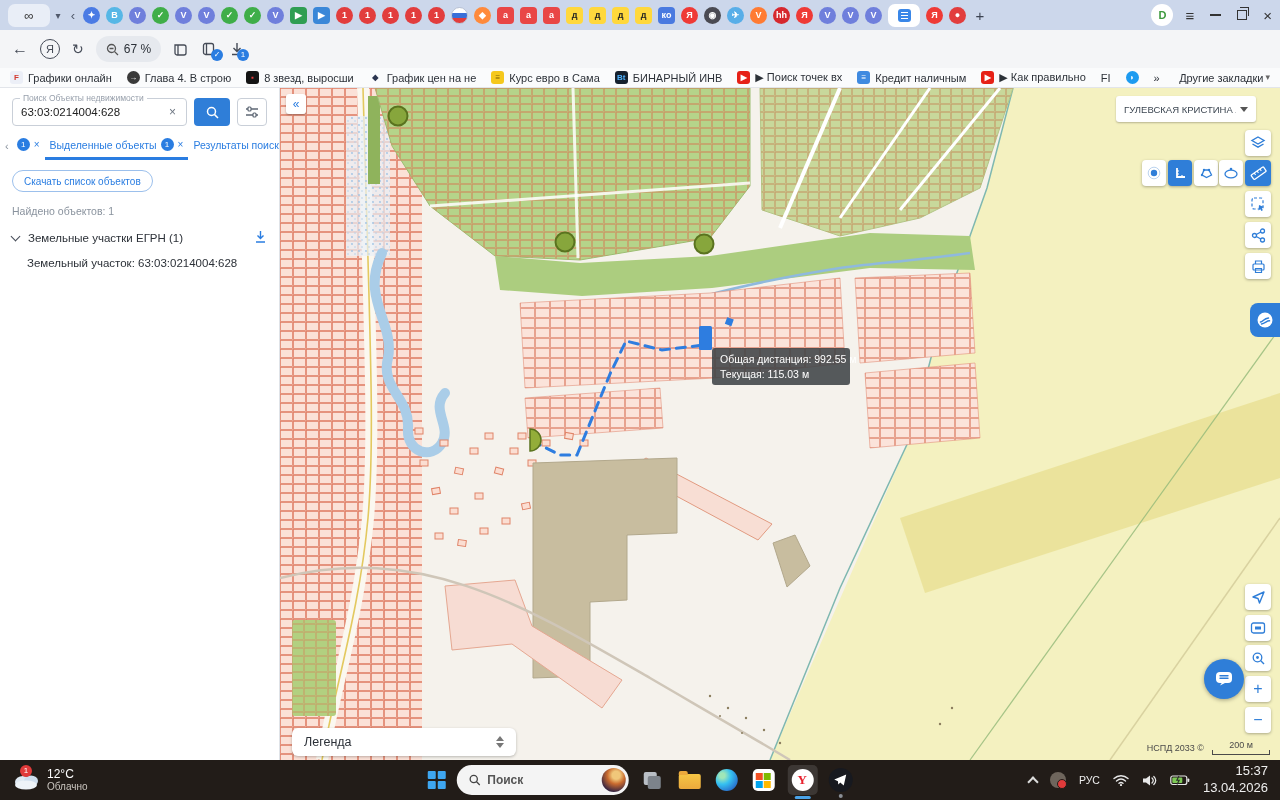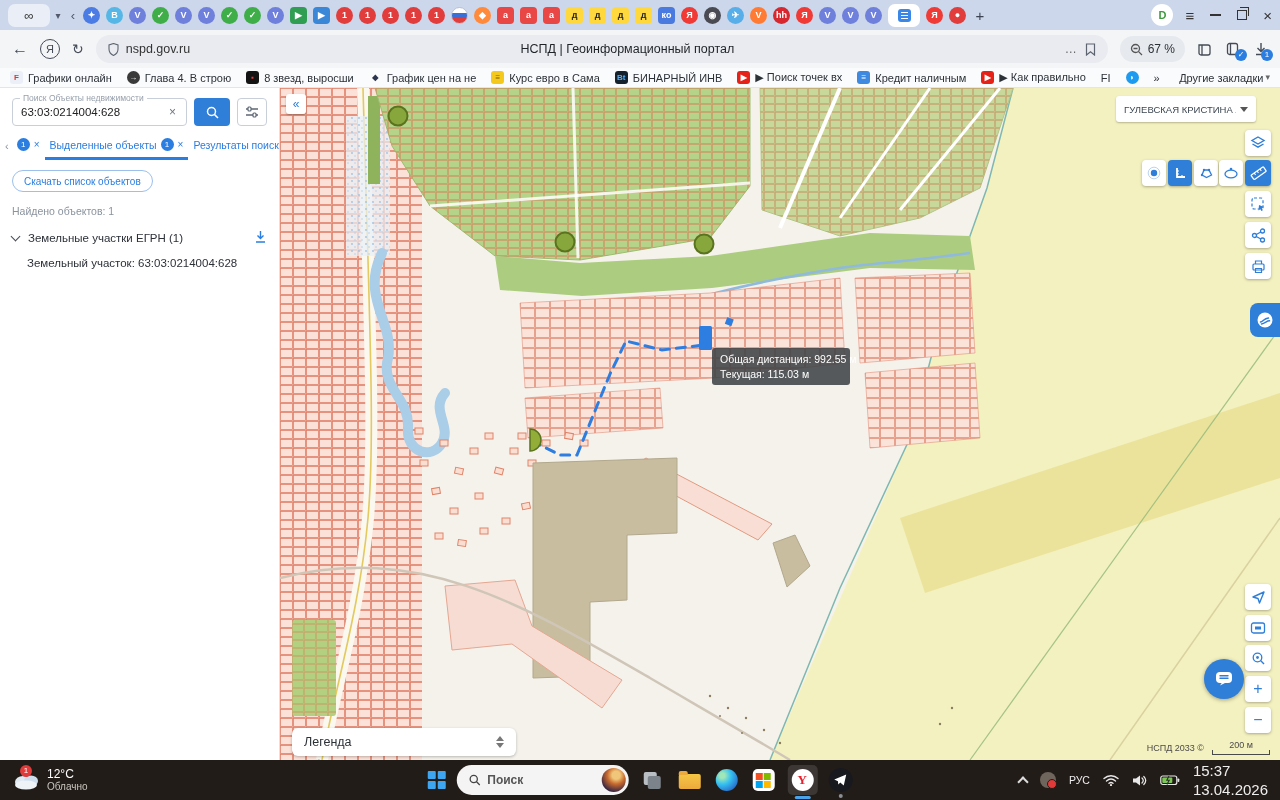--- a/index.html
+++ b/index.html
@@ -124,21 +124,21 @@
   .yapp{width:30px;height:30px;border-radius:5px;background:rgba(255,255,255,.12);display:flex;align-items:center;justify-content:center;position:relative;}
   .ycirc{width:22px;height:22px;border-radius:50%;background:#fff;display:flex;align-items:center;justify-content:center;color:#e8212e;font-weight:bold;font-size:13px;font-family:"Liberation Serif",serif;}
   .yunder{position:absolute;bottom:-4px;left:7px;width:16px;height:3px;border-radius:2px;background:#4aa3e8;}
   .tg{width:24px;height:24px;border-radius:50%;background:#17191f;display:flex;align-items:center;justify-content:center;position:relative;}
   .tg::after{content:"";position:absolute;bottom:-6px;left:10px;width:4px;height:4px;border-radius:50%;background:#8a8f96;}
   .tray{margin-left:auto;display:flex;align-items:center;gap:13px;}
   .tray-chev{width:8px;height:8px;border-left:2px solid #ddd;border-top:2px solid #ddd;transform:rotate(45deg);margin-top:4px;}
   .avcloud{width:16px;height:16px;border-radius:50%;background:#6e655c;position:relative;}
   .avcloud::after{content:"";position:absolute;right:-1px;bottom:-1px;width:8px;height:8px;border-radius:50%;background:#e03a3a;border:1px solid #221c18;}
   .lang{font-size:10.5px;color:#eee;}
-  .clock{font-size:15px;color:#eee;text-align:left;line-height:1.3;}
+  .clock{font-size:13px;color:#eee;text-align:right;line-height:1.3;}
 </style>
 </head>
 <body>
 
 <div class="screen">
 
   <div class="tabbar">
     <div class="tab-inf">∞</div>
     <div class="caret">▾</div>
     <div class="scrollarrow">‹</div>
@@ -195,31 +195,20 @@
         <span class="wc-restore"></span>
         <span class="wc-close">×</span>
       </div>
     </div>
   </div>
 
   <div class="toolbar">
     <span class="nav-back">←</span>
     <span class="ya-btn">Я</span>
     <span class="reload">↻</span>
-    <div class="urlbar">
-      <svg width="11" height="13" viewBox="0 0 11 13">
-          <path d="M5.5 0.5 L10 2 V6 C10 9.5 7.8 11.4 5.5 12.4 C3.2 11.4 1 9.5 1 6 V2 Z" fill="none" stroke="#5d6470" stroke-width="1.1"></path>
-        </svg>
-      <span class="url-text">nspd.gov.ru</span>
-      <span class="url-title">НСПД | Геоинформационный портал</span>
-      <span class="url-dots">…</span>
-      <svg width="11" height="13" viewBox="0 0 11 13">
-          <path d="M1.5 1 h8 v11 l-4-3.2 -4 3.2 Z" fill="none" stroke="#5d6470" stroke-width="1.2"></path>
-        </svg>
-    </div>
     <div class="zoom-pill">
       <svg width="13" height="13" viewBox="0 0 13 13">
           <circle cx="5.5" cy="5.5" r="4" fill="none" stroke="#555" stroke-width="1.3"></circle>
           <path d="M8.6 8.6 L12 12 M3.5 5.5 h4" stroke="#555" stroke-width="1.3"></path>
         </svg>
       <span>67 %</span>
     </div>
     <span class="tb-iconbtn">
       <svg width="17" height="15" viewBox="0 0 17 15">
           <path d="M2 3 h9 a2 2 0 0 1 2 2 v6 a2 2 0 0 1 -2 2 h-7 a2 2 0 0 1 -2-2 Z M5 3 v10" fill="none" stroke="#454b57" stroke-width="1.3"></path>

